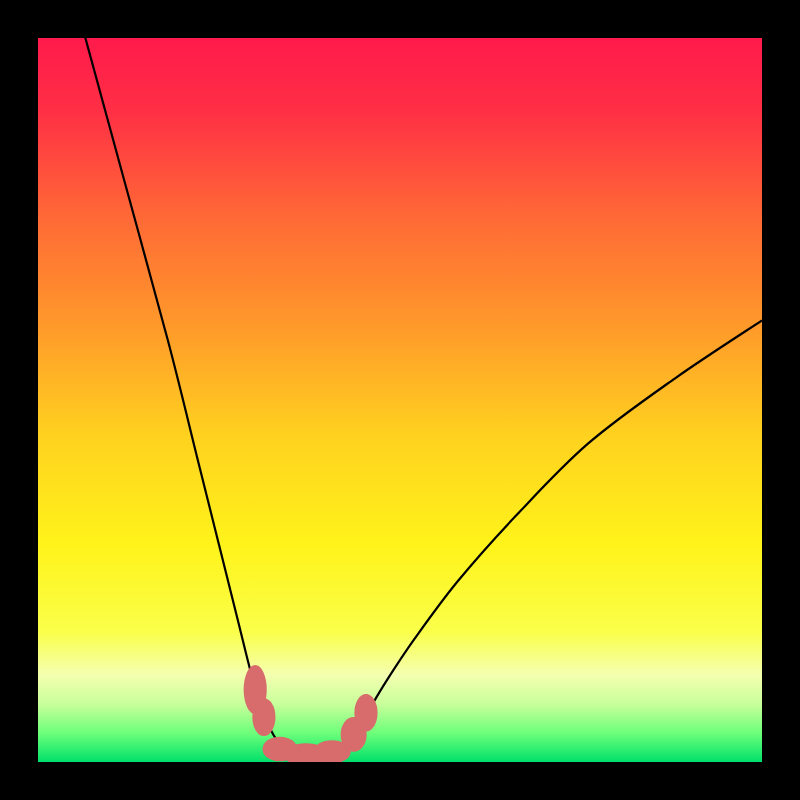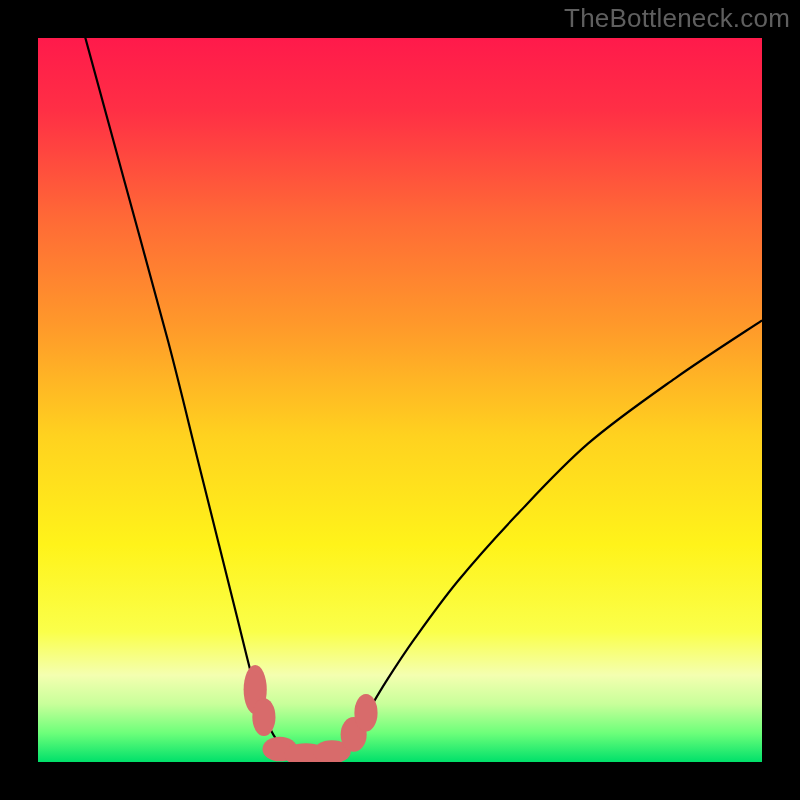--- a/index.html
+++ b/index.html
@@ -73,14 +73,13 @@
           <ellipse cx="217.20" cy="651.60" rx="11.58" ry="24.62" fill="#d86b6b" stroke="#d86b6b" stroke-width="0"></ellipse>
           <ellipse cx="225.89" cy="679.11" rx="11.58" ry="18.82" fill="#d86b6b" stroke="#d86b6b" stroke-width="0"></ellipse>
           <ellipse cx="241.82" cy="710.97" rx="17.38" ry="12.31" fill="#d86b6b" stroke="#d86b6b" stroke-width="0"></ellipse>
           <ellipse cx="267.88" cy="716.76" rx="21.72" ry="11.58" fill="#d86b6b" stroke="#d86b6b" stroke-width="0"></ellipse>
           <ellipse cx="293.94" cy="713.86" rx="18.82" ry="11.58" fill="#d86b6b" stroke="#d86b6b" stroke-width="0"></ellipse>
           <ellipse cx="315.66" cy="696.49" rx="13.03" ry="17.38" fill="#d86b6b" stroke="#d86b6b" stroke-width="0"></ellipse>
           <ellipse cx="327.97" cy="674.77" rx="11.58" ry="18.82" fill="#d86b6b" stroke="#d86b6b" stroke-width="0"></ellipse>
         </g>
     </svg>
   </div>
-  <div class="watermark">TheBottleneck.com</div>
 </div>
 
 </body></html>

